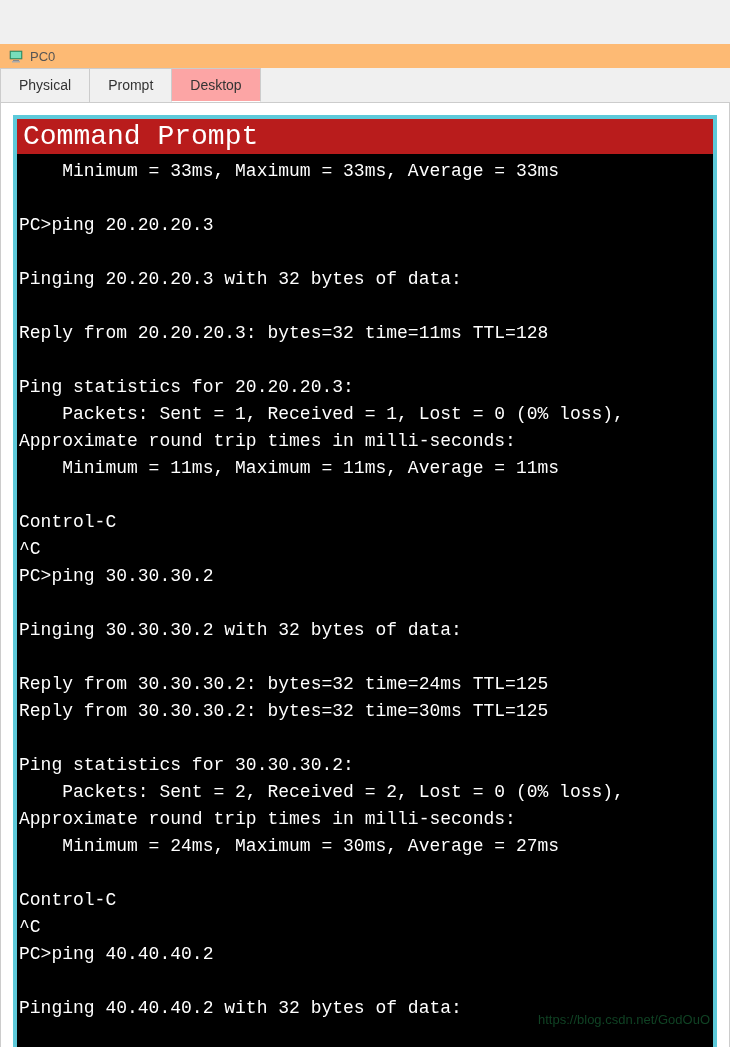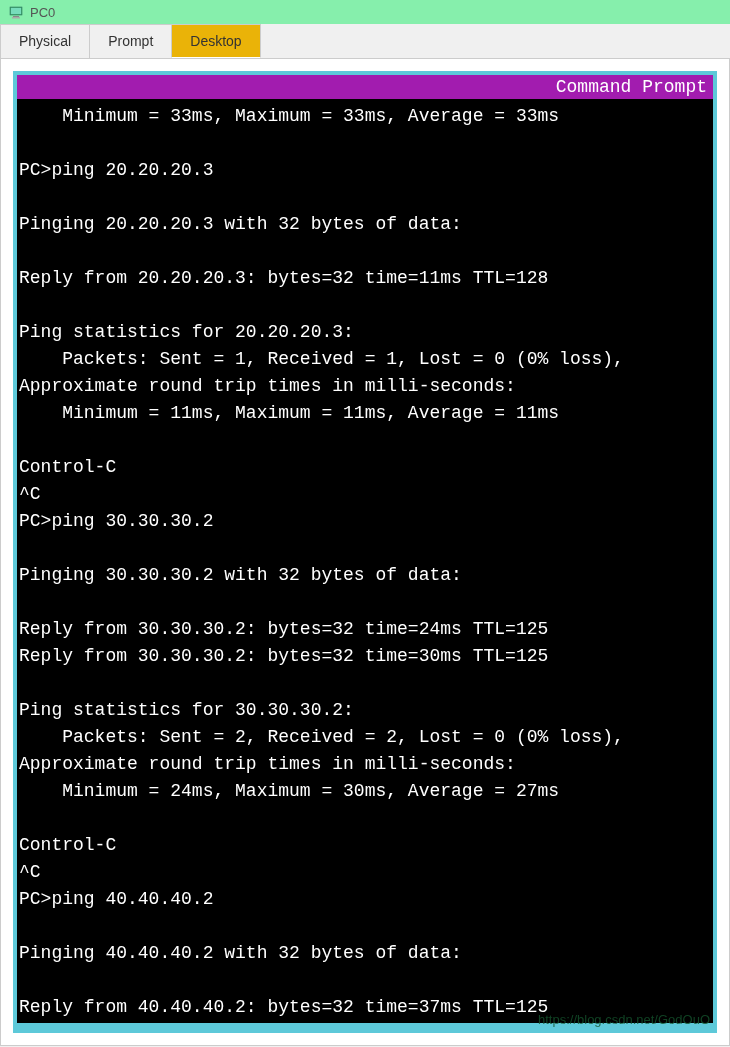--- a/index.html
+++ b/index.html
@@ -14,21 +14,22 @@
       font-family: Tahoma, Arial, sans-serif;
       overflow: hidden;
       position: relative;
     }
     .window-title {
       display: flex;
       align-items: center;
       padding: 4px 8px;
       font-size: 13px;
       color: #555;
-      background: #86efac;
+      background: #fdba74;
+      margin-top: 44px;
     }
     .window-icon {
       width: 16px;
       height: 16px;
       margin-right: 6px;
     }
     .tabs {
       display: flex;
       background: #f0f0f0;
       border-bottom: 1px solid #ccc;
@@ -37,45 +38,44 @@
       padding: 8px 18px;
       font-size: 14px;
       color: #333;
       background: #f0f0f0;
       border: 1px solid #ccc;
       border-bottom: none;
       cursor: pointer;
       margin-right: -1px;
     }
     .tab.active {
-      background: #eab308;
+      background: #fca5a5;
       border-bottom: 1px solid #fff;
       position: relative;
       z-index: 1;
     }
     .content-area {
       background: #fff;
       border: 1px solid #ccc;
       border-top: none;
       padding: 12px;
       height: calc(100% - 60px);
     }
     .inner-frame {
       background: #5dc9d9;
       padding: 4px;
       height: 100%;
     }
     .cmd-title {
-      background: #a21caf;
+      background: #b91c1c;
       color: #fff;
       font-family: "Courier New", monospace;
-      font-size: 18px;
+      font-size: 28px;
       padding: 2px 6px;
       font-weight: normal;
-      text-align: right;
     }
     .terminal {
       background: #000;
       color: #fff;
       font-family: "Courier New", monospace;
       font-size: 18px;
       line-height: 1.5;
       padding: 4px 2px;
       height: calc(100% - 30px);
       white-space: pre;

